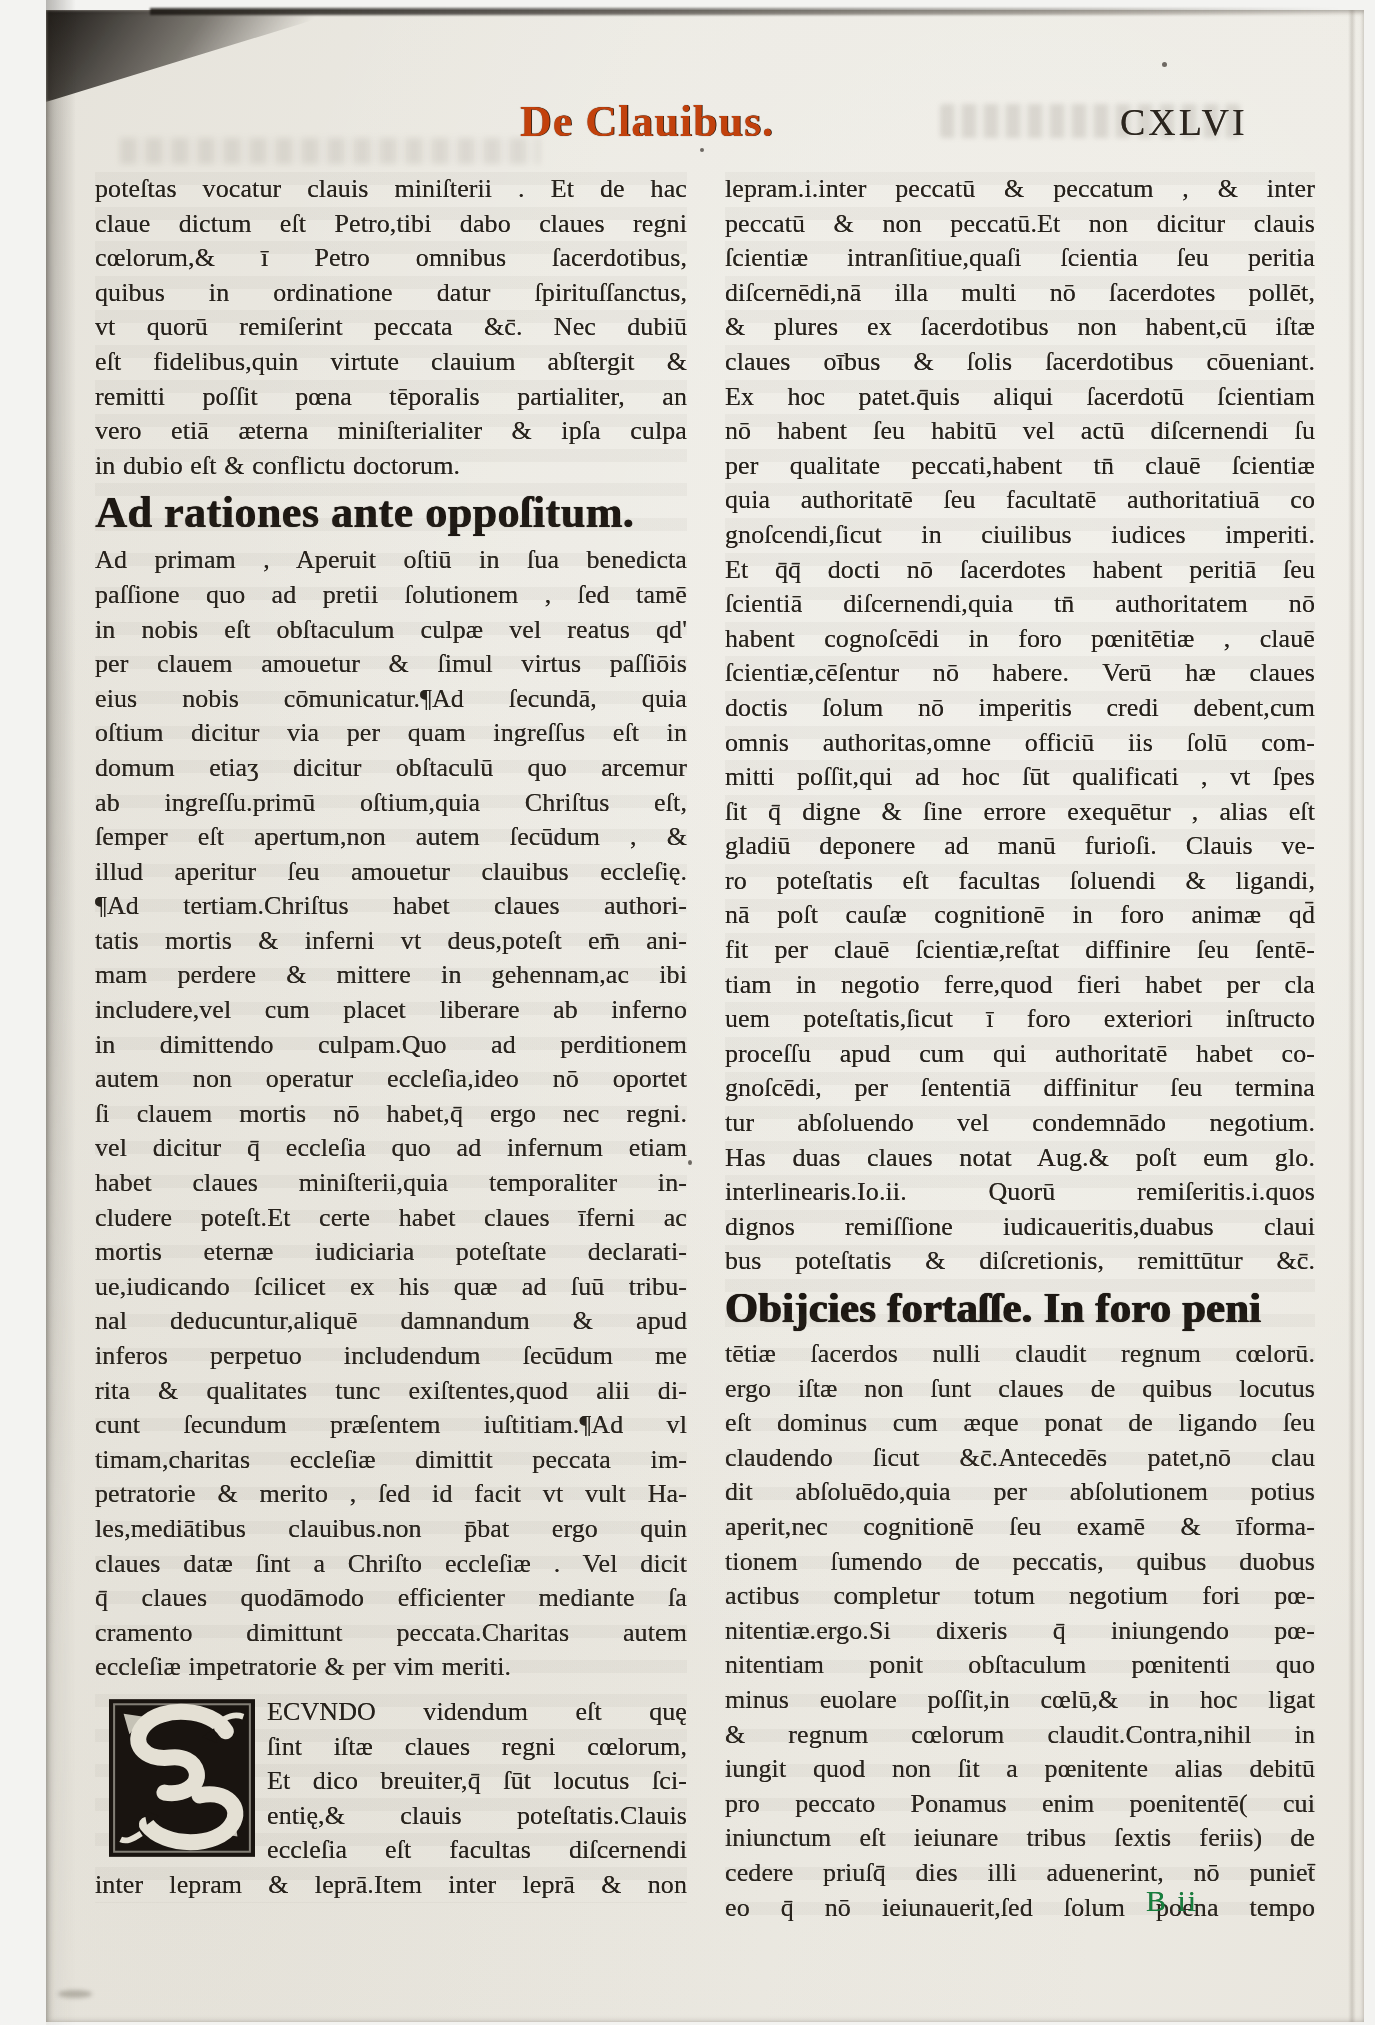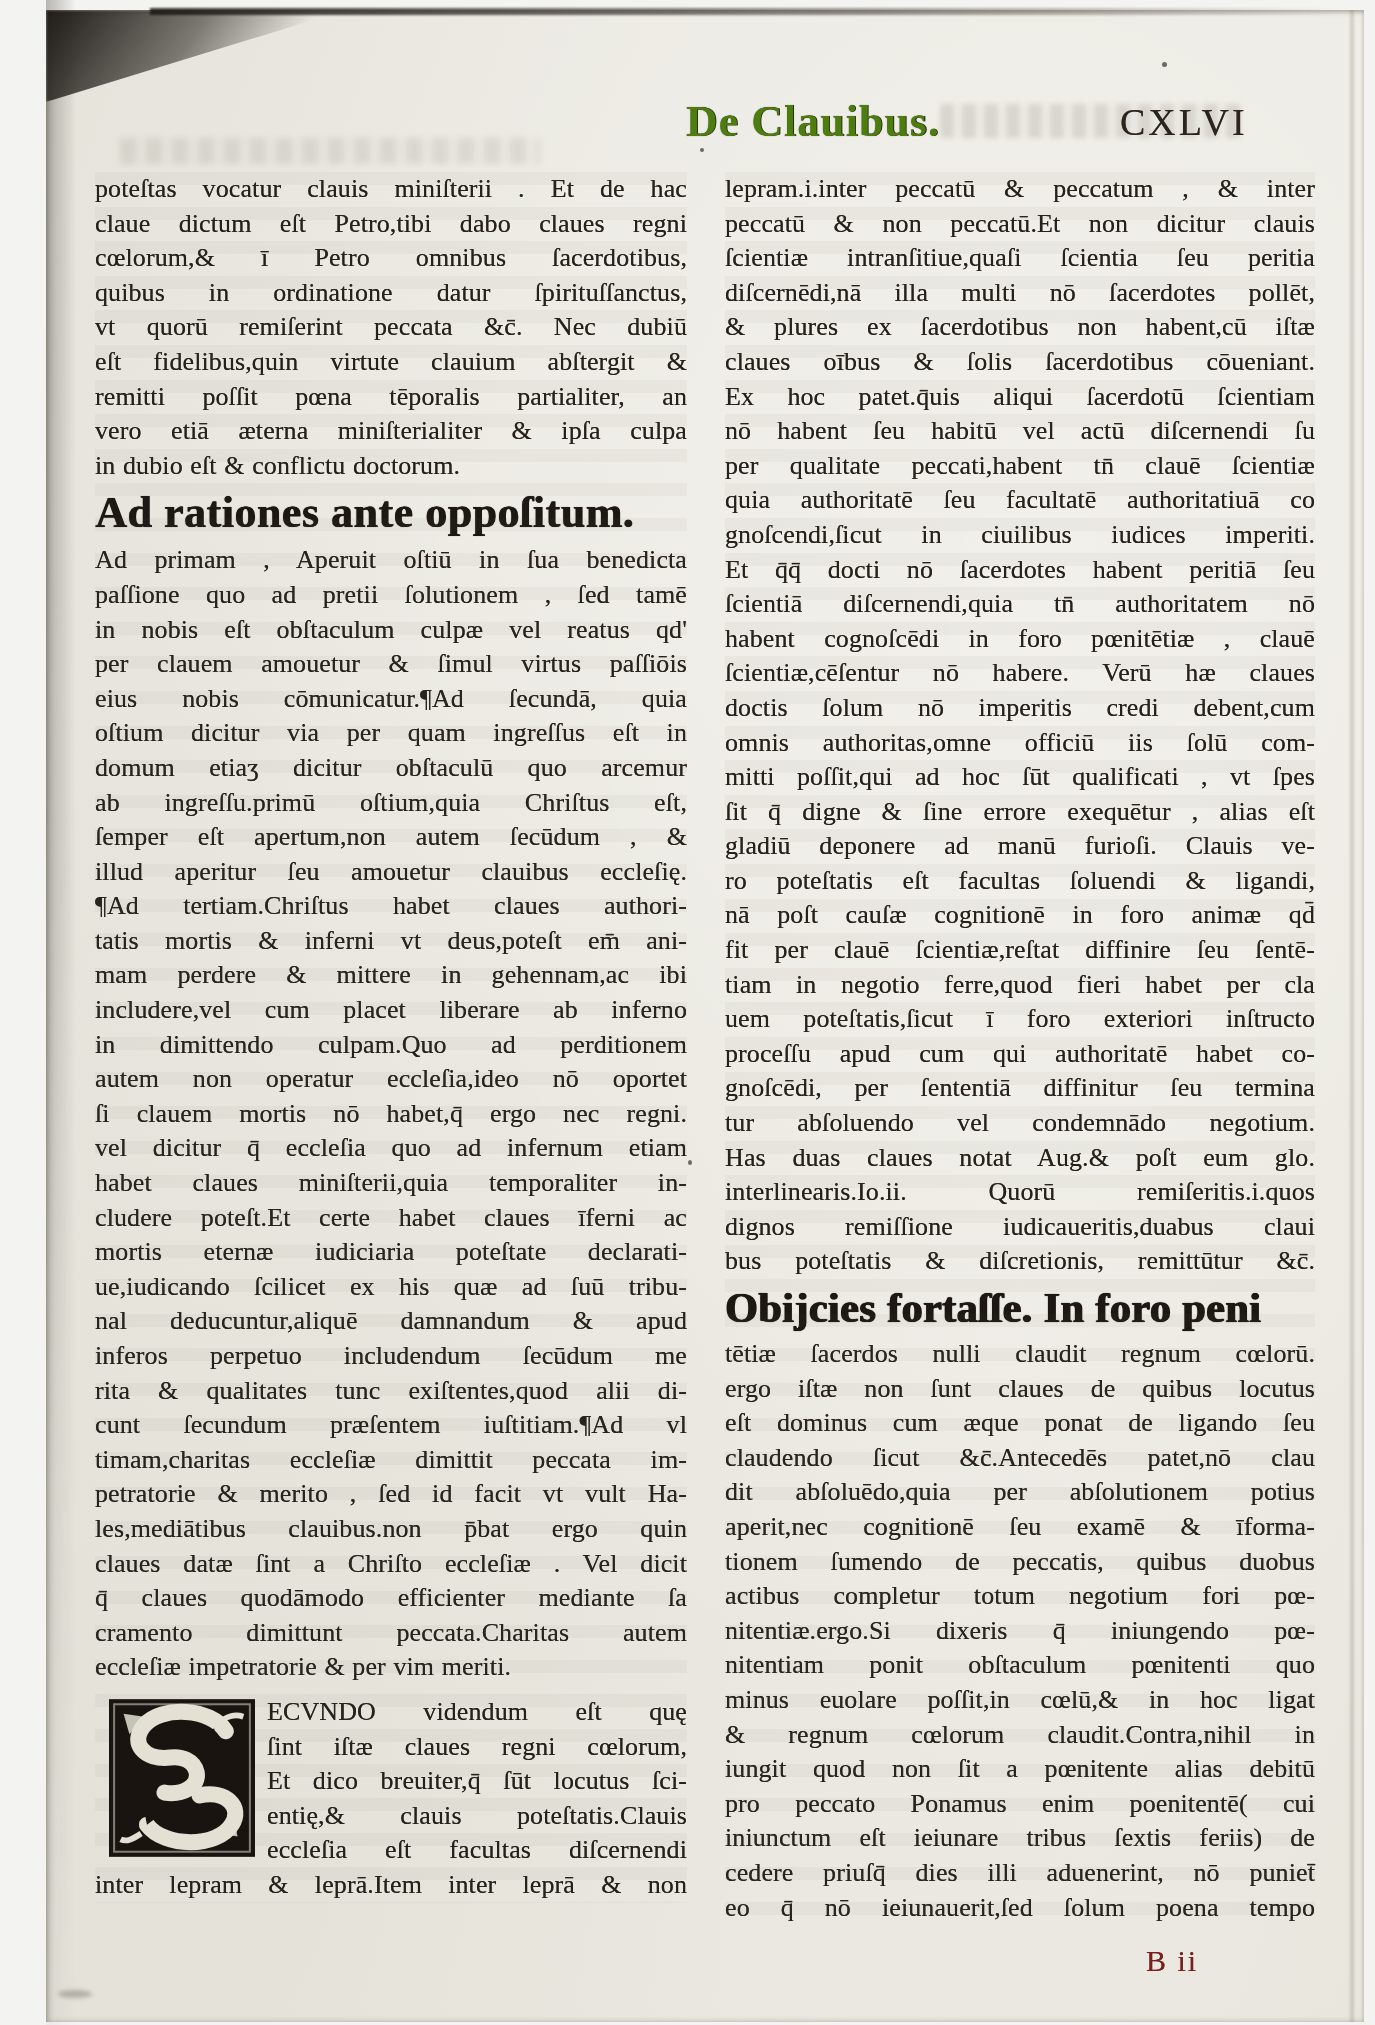--- a/index.html
+++ b/index.html
@@ -22,22 +22,22 @@
         background:linear-gradient(to right, rgba(45,40,33,0.30), rgba(45,40,33,0));
         mask-image:linear-gradient(to bottom, rgba(0,0,0,1) 0%, rgba(0,0,0,0.85) 40%, rgba(0,0,0,0.35) 75%, rgba(0,0,0,0.15) 100%);
         -webkit-mask-image:linear-gradient(to bottom, rgba(0,0,0,1) 0%, rgba(0,0,0,0.85) 40%, rgba(0,0,0,0.35) 75%, rgba(0,0,0,0.15) 100%);}
   .right-crease{position:absolute;left:1348px;top:10px;width:8px;height:2012px;
         background:linear-gradient(to right, rgba(120,112,100,0), rgba(120,112,100,0.25), rgba(120,112,100,0));}
   .bottom-smudge{position:absolute;left:58px;top:1990px;width:34px;height:8px;border-radius:50%;
         background:rgba(90,82,70,0.35);filter:blur(2px);}
   .speck{position:absolute;border-radius:50%;background:rgba(40,34,28,0.65);}
 
   
-  .header-title{position:absolute;left:520px;top:96px;width:420px;text-align:right;
-        font-size:44px;font-weight:bold;color:#4d7c0f;letter-spacing:1px;
+  .header-title{position:absolute;left:520px;top:96px;width:420px;text-align:left;
+        font-size:44px;font-weight:bold;color:#c2410c;letter-spacing:1px;
         text-shadow:0.8px 0 #1d1813, 0 0 1px rgba(29,24,19,0.6);}
   .folio{position:absolute;left:1072px;top:100px;font-size:38px;color:#2b251e;
         letter-spacing:3px;text-shadow:0 0 0.5px rgba(43,37,30,0.7);margin-left:48px;}
   .header-ghost{position:absolute;left:940px;top:104px;width:300px;height:34px;
         background:repeating-linear-gradient(90deg, rgba(105,96,84,0.16) 0 14px, rgba(105,96,84,0.02) 14px 22px);
         filter:blur(2.5px);border-radius:4px;}
   .ghost2{position:absolute;left:120px;top:138px;width:420px;height:26px;
         background:repeating-linear-gradient(90deg, rgba(105,96,84,0.12) 0 16px, rgba(105,96,84,0.02) 16px 26px);
         filter:blur(3px);}
 
@@ -54,21 +54,21 @@
   .section-heading{font-size:44px;line-height:52px;font-weight:bold;color:#1d1813;
       margin:4px 0 4px 0;letter-spacing:0.5px;white-space:nowrap;
       text-shadow:0.7px 0 #1d1813, 0 0 1px rgba(29,24,19,0.55);}
   .blackletter{font-size:42px;line-height:50px;
       text-shadow:1px 0 #1d1813, -0.5px 0 #1d1813, 0 0 1.2px rgba(29,24,19,0.7);}
 
   
   .initial-section{position:relative;margin-top:10px;min-height:196px;}
   .initial-block{position:absolute;left:14px;top:4px;width:146px;height:158px;}
   .initial-lines{margin-left:172px;}
-  .b-signature{position:absolute;left:1146px;top:1944px;font-size:30px;color:#7f1d1d;
+  .b-signature{position:absolute;left:1146px;top:1884px;font-size:30px;color:#15803d;
       letter-spacing:2px;text-shadow:0 0 0.6px rgba(38,33,27,0.7);}
 </style>
 </head>
 <body>
 
 <div class="page"></div>
 
 <div class="top-edge"></div>
 <div class="corner-wedge"></div>
 <div class="gutter-shadow"></div>

